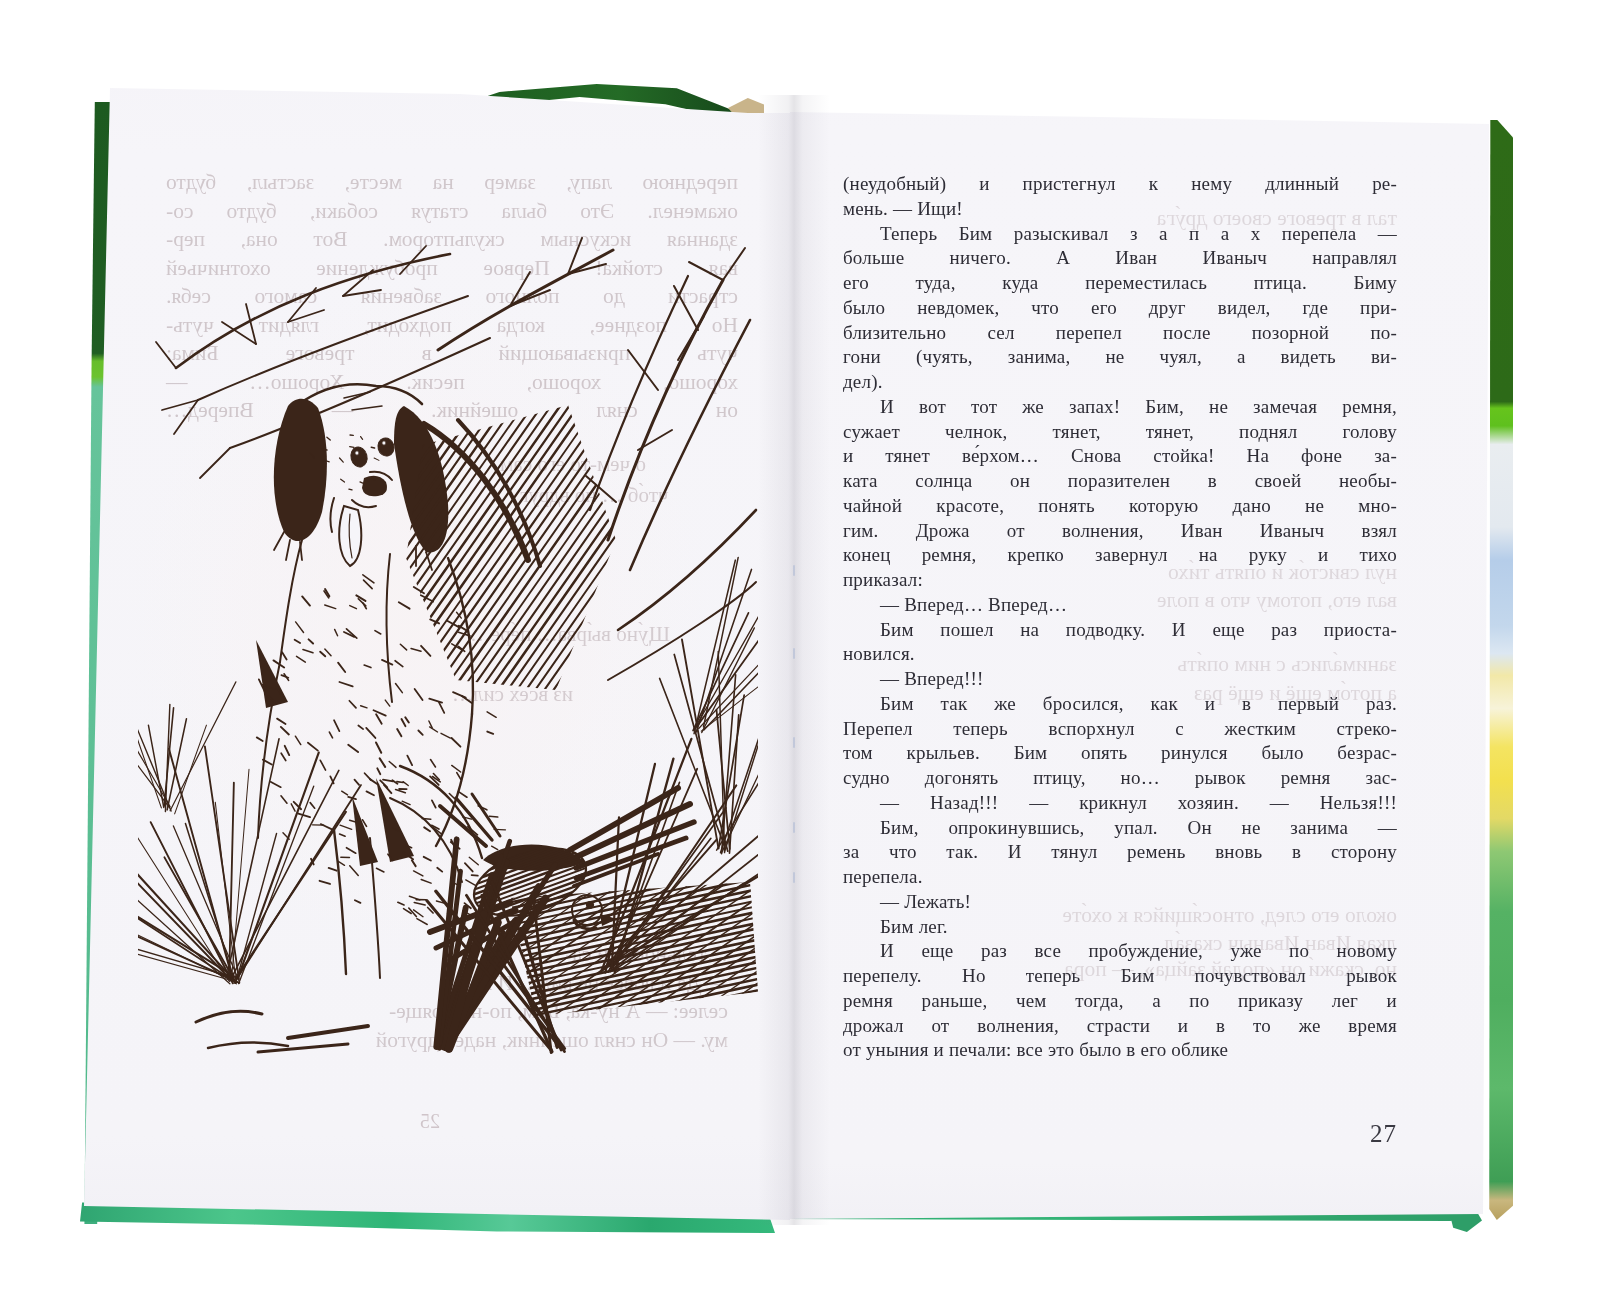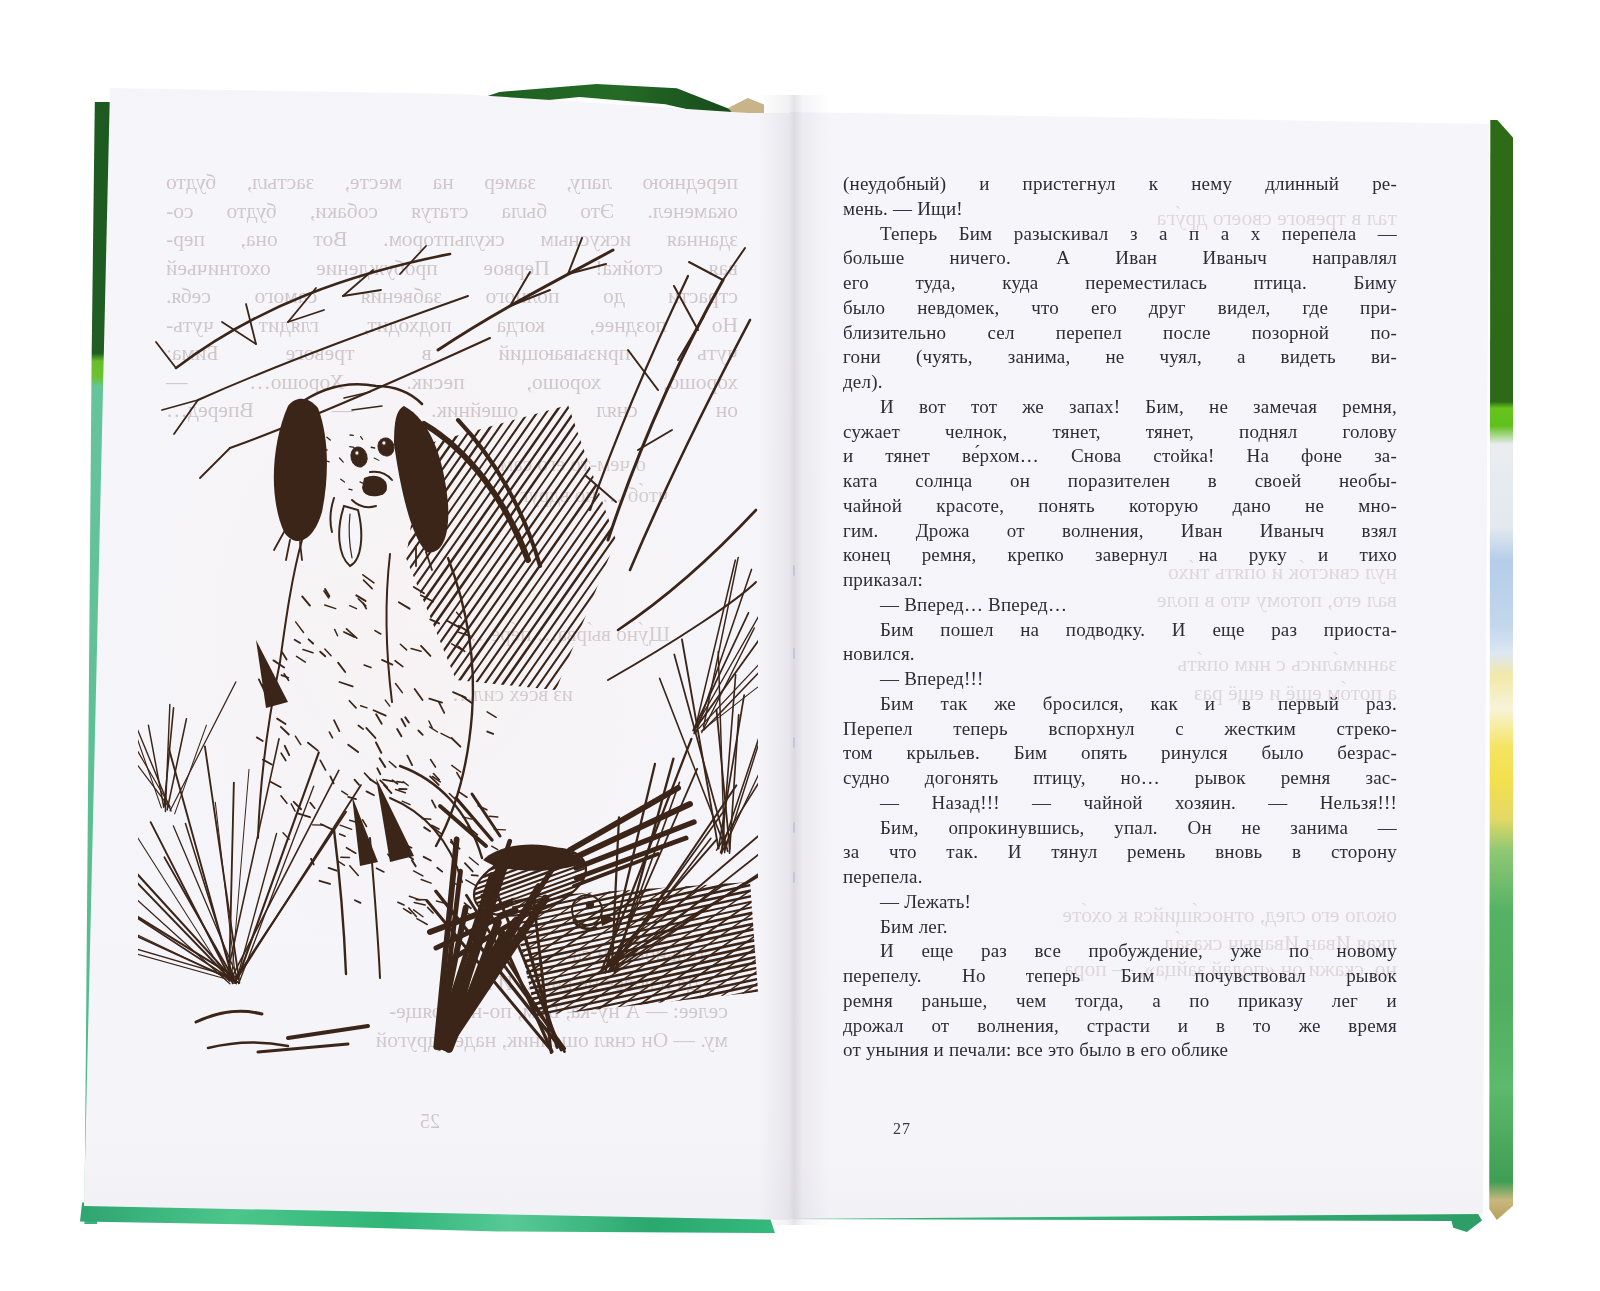--- a/index.html
+++ b/index.html
@@ -48,22 +48,22 @@
   #gutter-shadow{left:758px;top:95px;width:72px;height:1130px;z-index:40;pointer-events:none;
     background:linear-gradient(90deg, rgba(120,115,135,0) 0, rgba(120,115,135,.10) 42%,
       rgba(90,86,105,.16) 50%, rgba(120,115,135,.08) 62%, rgba(120,115,135,0) 100%);}
   .stitch{width:2px;height:11px;background:#c2c8da;z-index:41;border-radius:1px;}
   
   #textcol{left:843px;top:172px;width:554px;z-index:30;color:#2e2d36;
     font-size:19px;line-height:24.75px;letter-spacing:.2px;}
   #textcol .ln{text-align:justify;text-align-last:justify;}
   #textcol .ln.fin{text-align-last:left;}
   #textcol .ln.ind{text-indent:37px;font-family:Liberation Serif, serif;}
-  #pagenum-right{left:893px;top:1120px;width:554px;text-align:left;z-index:30;
-    color:#3a3942;font-size:16px;letter-spacing:1px;}
+  #pagenum-right{left:843px;top:1120px;width:554px;text-align:right;z-index:30;
+    color:#3a3942;font-size:25px;letter-spacing:1px;}
   
   .ghost{transform:scaleX(-1);color:#b9abb0;z-index:10;pointer-events:none;}
   #ghost-top{left:166px;top:168px;width:572px;font-size:21.5px;line-height:28.5px;
     opacity:.62;text-align:justify;}
   #ghost-top div{text-align-last:justify;}
   #ghost-bottom{left:150px;top:940px;width:578px;font-size:21.5px;line-height:28.5px;opacity:.6;text-align:justify;}
   .ghost-frag{font-size:21px;opacity:.55;white-space:nowrap;}
   #ghost-pagenum{left:398px;top:1110px;width:64px;text-align:center;font-size:20px;opacity:.75;color:#c3b5ba;}
   .ghost-r{left:845px;width:552px;font-size:21.5px;opacity:.38;color:#b7a9ae;white-space:nowrap;overflow:hidden;z-index:10;}
   
@@ -843,21 +843,21 @@
       <div class="ln">конец ремня, крепко завернул на руку и тихо</div>
       <div class="ln fin">приказал:</div>
       <div class="ln ind fin">— Вперед… Вперед…</div>
       <div class="ln ind">Бим пошел на подводку. И еще раз приоста-</div>
       <div class="ln fin">новился.</div>
       <div class="ln ind fin">— Вперед!!!</div>
       <div class="ln ind">Бим так же бросился, как и в первый раз.</div>
       <div class="ln">Перепел теперь вспорхнул с жестким стреко-</div>
       <div class="ln">том крыльев. Бим опять ринулся было безрас-</div>
       <div class="ln">судно догонять птицу, но… рывок ремня зас-</div>
-      <div class="ln ind">— Назад!!! — чайной хозяин. — Нельзя!!!</div>
+      <div class="ln ind">— Назад!!! — крикнул хозяин. — Нельзя!!!</div>
       <div class="ln ind">Бим, опрокинувшись, упал. Он не занима —</div>
       <div class="ln">за что так. И тянул ремень вновь в сторону</div>
       <div class="ln fin">перепела.</div>
       <div class="ln ind fin">— Лежать!</div>
       <div class="ln ind fin">Бим лег.</div>
       <div class="ln ind">И еще раз все пробуждение, уже по новому</div>
       <div class="ln">перепелу. Но теперь Бим почувствовал рывок</div>
       <div class="ln">ремня раньше, чем тогда, а по приказу лег и</div>
       <div class="ln">дрожал от волнения, страсти и в то же время</div>
       <div class="ln fin">от уныния и печали: все это было в его облике</div>

